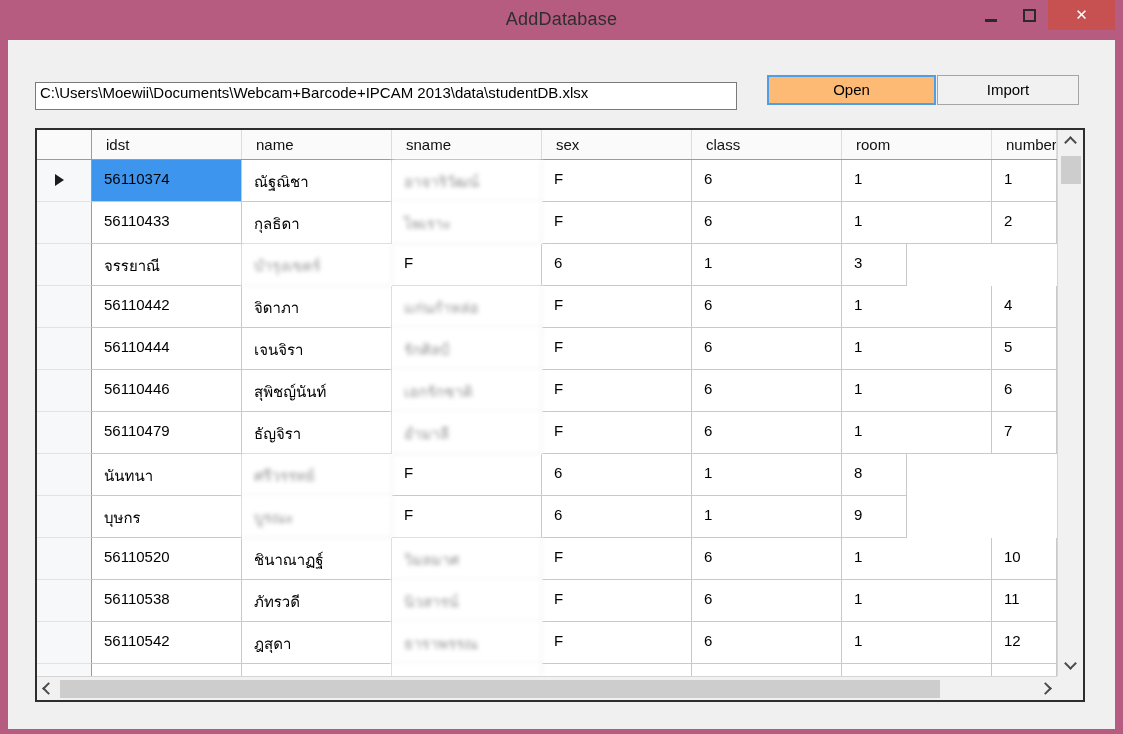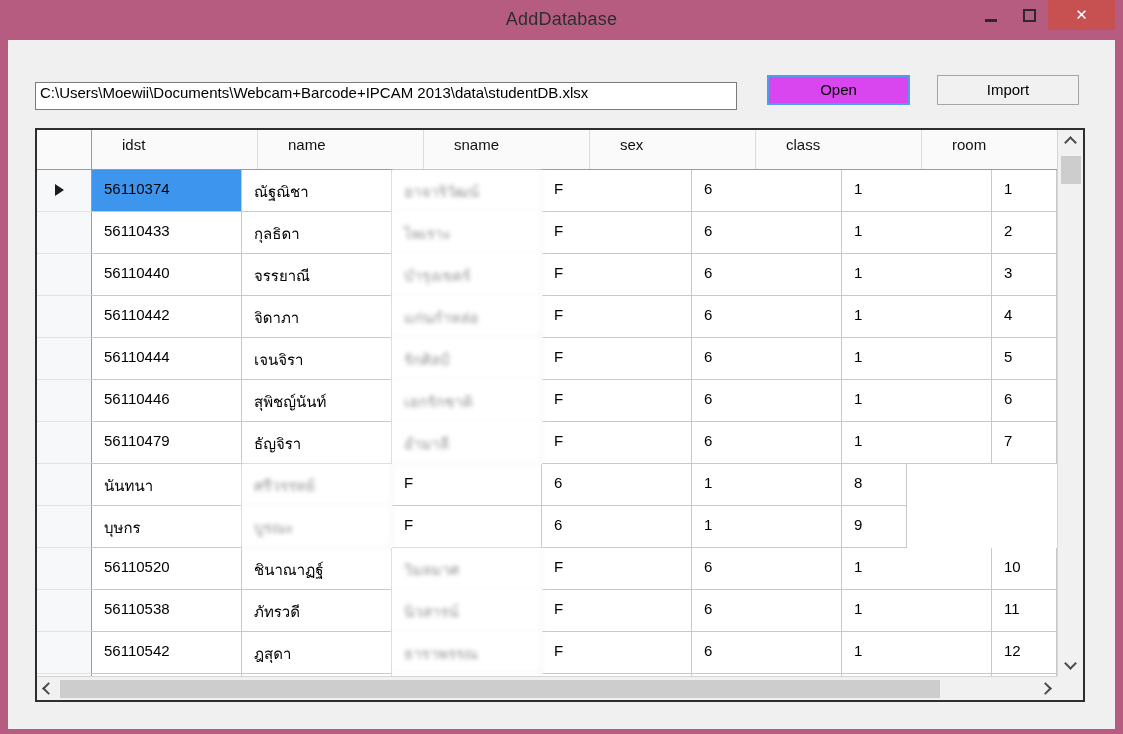--- a/index.html
+++ b/index.html
@@ -43,33 +43,33 @@
     background:#ffffff; border:1px solid #7a7a7a;
     font-size:15px; color:#000; padding:1px 4px 0 4px;
     white-space:nowrap; overflow:hidden;
     font-family:"Liberation Sans", sans-serif;
   }
 
   .btn {
     position:absolute; height:30px; background:#fdfdfd;
     font-size:15px; color:#000; text-align:center; line-height:26px;
   }
-  .btn-open { left:759px; top:35px; width:143px; border:2px solid #4da0e8; background:#d946ef; }
+  .btn-open { left:759px; top:35px; width:169px; border:2px solid #4da0e8; background:#fdba74; }
   .btn-import { left:929px; top:35px; width:142px; border:1px solid #a5a5a5; background:#f1f1f1; line-height:28px; }
 
   
   .grid {
     position:absolute; left:27px; top:88px; width:1050px; height:574px;
     border:2px solid #2e2e2e; background:#ffffff;
   }
   .grid-main {
     position:absolute; left:0; top:0; width:1020px; height:546px; overflow:hidden;
     background:#ffffff;
   }
-  .g-header { display:flex; height:40px; background:#fafafa; border-bottom:1px solid #9b9b9b;gap:16px; }
+  .g-header { display:flex; height:30px; background:#fafafa; border-bottom:1px solid #9b9b9b; }
   .g-hcell {
     font-size:15px; color:#111; padding:6px 0 0 14px;
     border-right:1px solid #dcdcdc; white-space:nowrap; overflow:hidden;
     flex:none;
   }
   .g-hcell.rowsel { width:55px; border-right:1px solid #9b9b9b; background:#fafafa; }
 
   .g-row { display:flex; height:42px; }
   .g-cell {
     flex:none; font-size:15px; color:#000; padding:10px 0 0 12px;
@@ -169,21 +169,20 @@
               <div class="g-cell w150">56110433</div>
               <div class="g-cell w150">กุลธิดา</div>
               <div class="g-cell w150 blurred">ไพเราะ</div>
               <div class="g-cell w150">F</div>
               <div class="g-cell w150">6</div>
               <div class="g-cell w150">1</div>
               <div class="g-cell wnum">2</div>
             </div>
             <div class="g-row">
               <div class="g-cell rowsel"></div>
-              <div class="g-cell w150">56110440</div>
               <div class="g-cell w150">จรรยาณี</div>
               <div class="g-cell w150 blurred">บำรุงเขตร์</div>
               <div class="g-cell w150">F</div>
               <div class="g-cell w150">6</div>
               <div class="g-cell w150">1</div>
               <div class="g-cell wnum">3</div>
             </div>
             <div class="g-row">
               <div class="g-cell rowsel"></div>
               <div class="g-cell w150">56110442</div>

